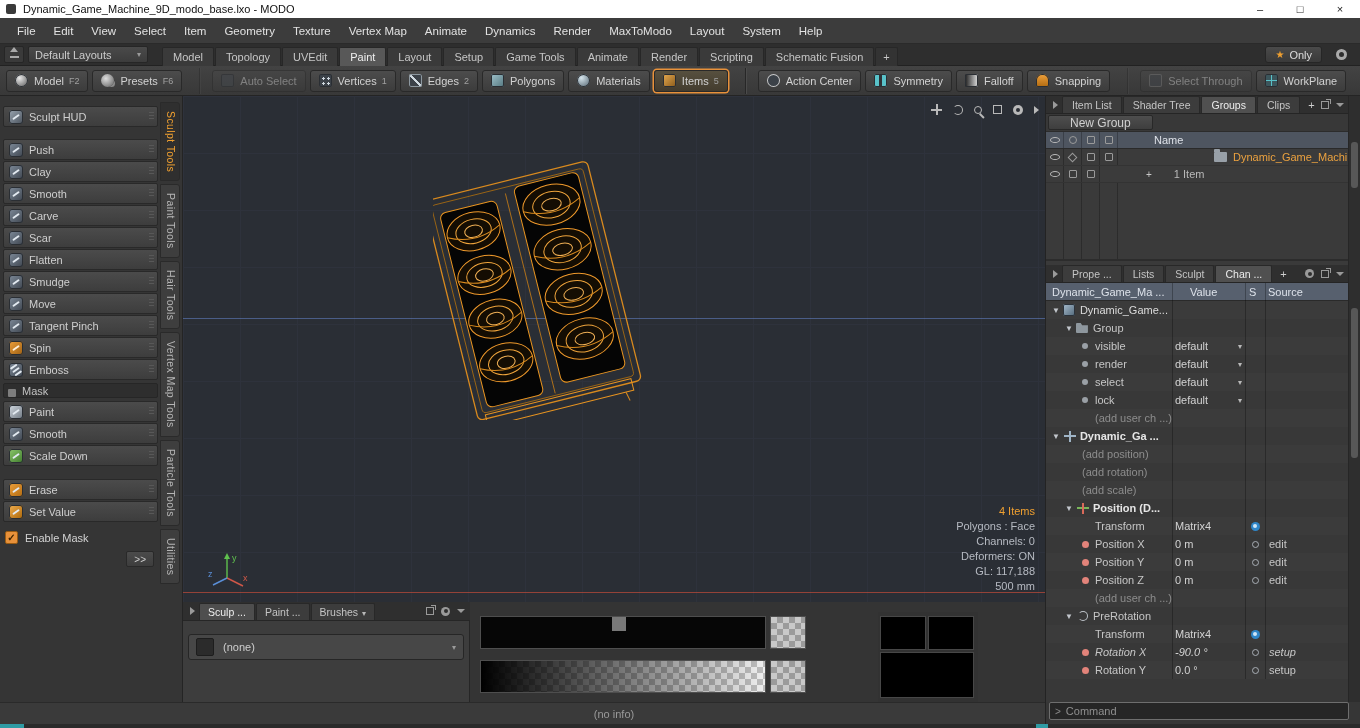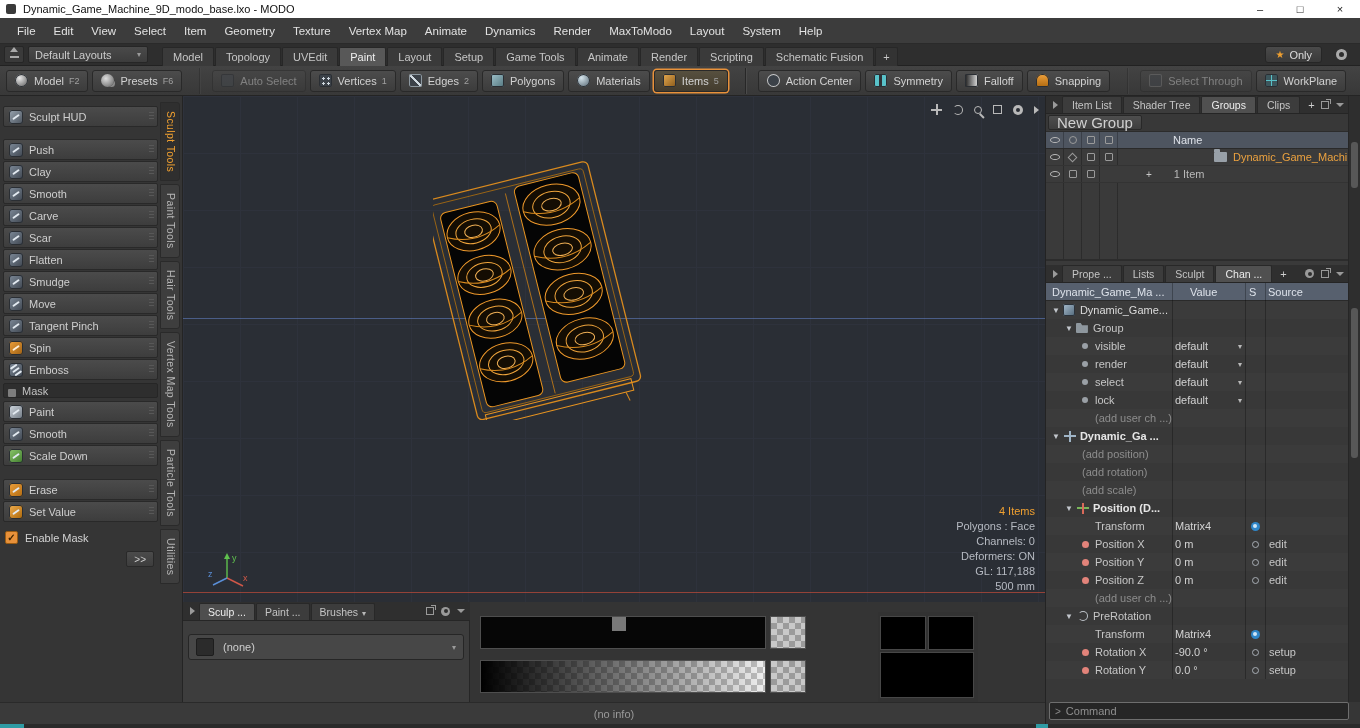--- a/index.html
+++ b/index.html
@@ -142,25 +142,25 @@
   .ptab-plus{margin-left:3px;color:#cfcfcf;padding:0 4px}
   .ptab-icons{margin-left:auto;display:flex;gap:7px;margin-right:5px;align-items:center}
   .mini-exp{width:8px;height:8px;border:1px solid #9a9a9a;position:relative}
   .mini-exp::after{content:"";position:absolute;right:-3px;top:-3px;width:4px;height:4px;border-top:1px solid #9a9a9a;border-right:1px solid #9a9a9a}
   .mini-gear{width:9px;height:9px;border-radius:50%;background:#9a9a9a;position:relative}
   .mini-gear::after{content:"";position:absolute;inset:2.5px;border-radius:50%;background:#2f2f2f}
   .mini-caret{width:0;height:0;border-top:4px solid #9a9a9a;border-left:4px solid transparent;border-right:4px solid transparent}
 
   .groups-panel{position:absolute;left:0;top:0;width:303px;height:169px;background:#3a3a3a}
   .newgroup-row{height:18px;background:#383838;display:flex;align-items:center;padding:1px 2px;border-bottom:1px solid #2c2c2c}
-  .newgroup-btn{height:15px;padding:0 8px;background:linear-gradient(#4e4e4e,#3e3e3e);border:1px solid #282828;
-    border-radius:2px;color:#d0d0d0;font-size:15px;display:flex;align-items:center}
+  .newgroup-btn{height:15px;padding:0 21px;background:linear-gradient(#4e4e4e,#3e3e3e);border:1px solid #282828;
+    border-radius:2px;color:#d0d0d0;font-size:12px;display:flex;align-items:center}
   .ghead{height:17px;background:#4e5560;display:flex;align-items:center;border-bottom:1px solid #2a2a2a}
   .gcell{width:18px;height:100%;border-right:1px solid rgba(0,0,0,.25);display:flex;align-items:center;justify-content:center;flex:none}
-  .gname-h{margin-left:55px;color:#dde1e8}
+  .gname-h{margin-left:36px;color:#dde1e8}
   .eye{width:10px;height:6px;border:1px solid #b8b8b8;border-radius:50%}
   .sqi{width:8px;height:8px;border:1px solid #9a9a9a;border-radius:1px}
   .tgt{width:8px;height:8px;border:1px solid #9a9a9a;border-radius:50%}
   .dia{width:7px;height:7px;border:1px solid #9a9a9a;transform:rotate(45deg)}
   .grow{height:17px;display:flex;align-items:center;background:#3b3b3b;border-bottom:1px solid #333333}
   .gfold{width:13px;height:10px;background:#98a0a8;border-radius:1px;position:relative;margin-left:96px;flex:none}
   .gfold::before{content:"";position:absolute;top:-3px;left:0;width:6px;height:3px;background:#98a0a8;border-radius:1px 1px 0 0}
   .gn{color:#eca23f;margin-left:6px;max-width:115px;white-space:nowrap;overflow:hidden}
   .plus-sm{color:#c9c9c9;margin-left:46px;font-size:10px}
   .sub{color:#b9b9b9;margin-left:22px}
@@ -865,21 +865,21 @@
           <i class="ri"></i>
           <span class="lbl">Transform</span>
           <span class="val">
               <span>Matrix4</span>
             </span>
           <span class="scol">
               <i class="si ic-gear"></i>
             </span>
           <span class="src"></span>
         </div>
-          <div class="ch-row" style="padding-left: 32px;">
+          <div class="ch-row" style="padding-left: 32px; font-style: italic;">
 
           <i class="ri ic-dotx"></i>
           <span class="lbl">Rotation X</span>
           <span class="val">
               <span>-90.0 °</span>
             </span>
           <span class="scol">
               <i class="si ic-circle"></i>
             </span>
           <span class="src">setup</span>

